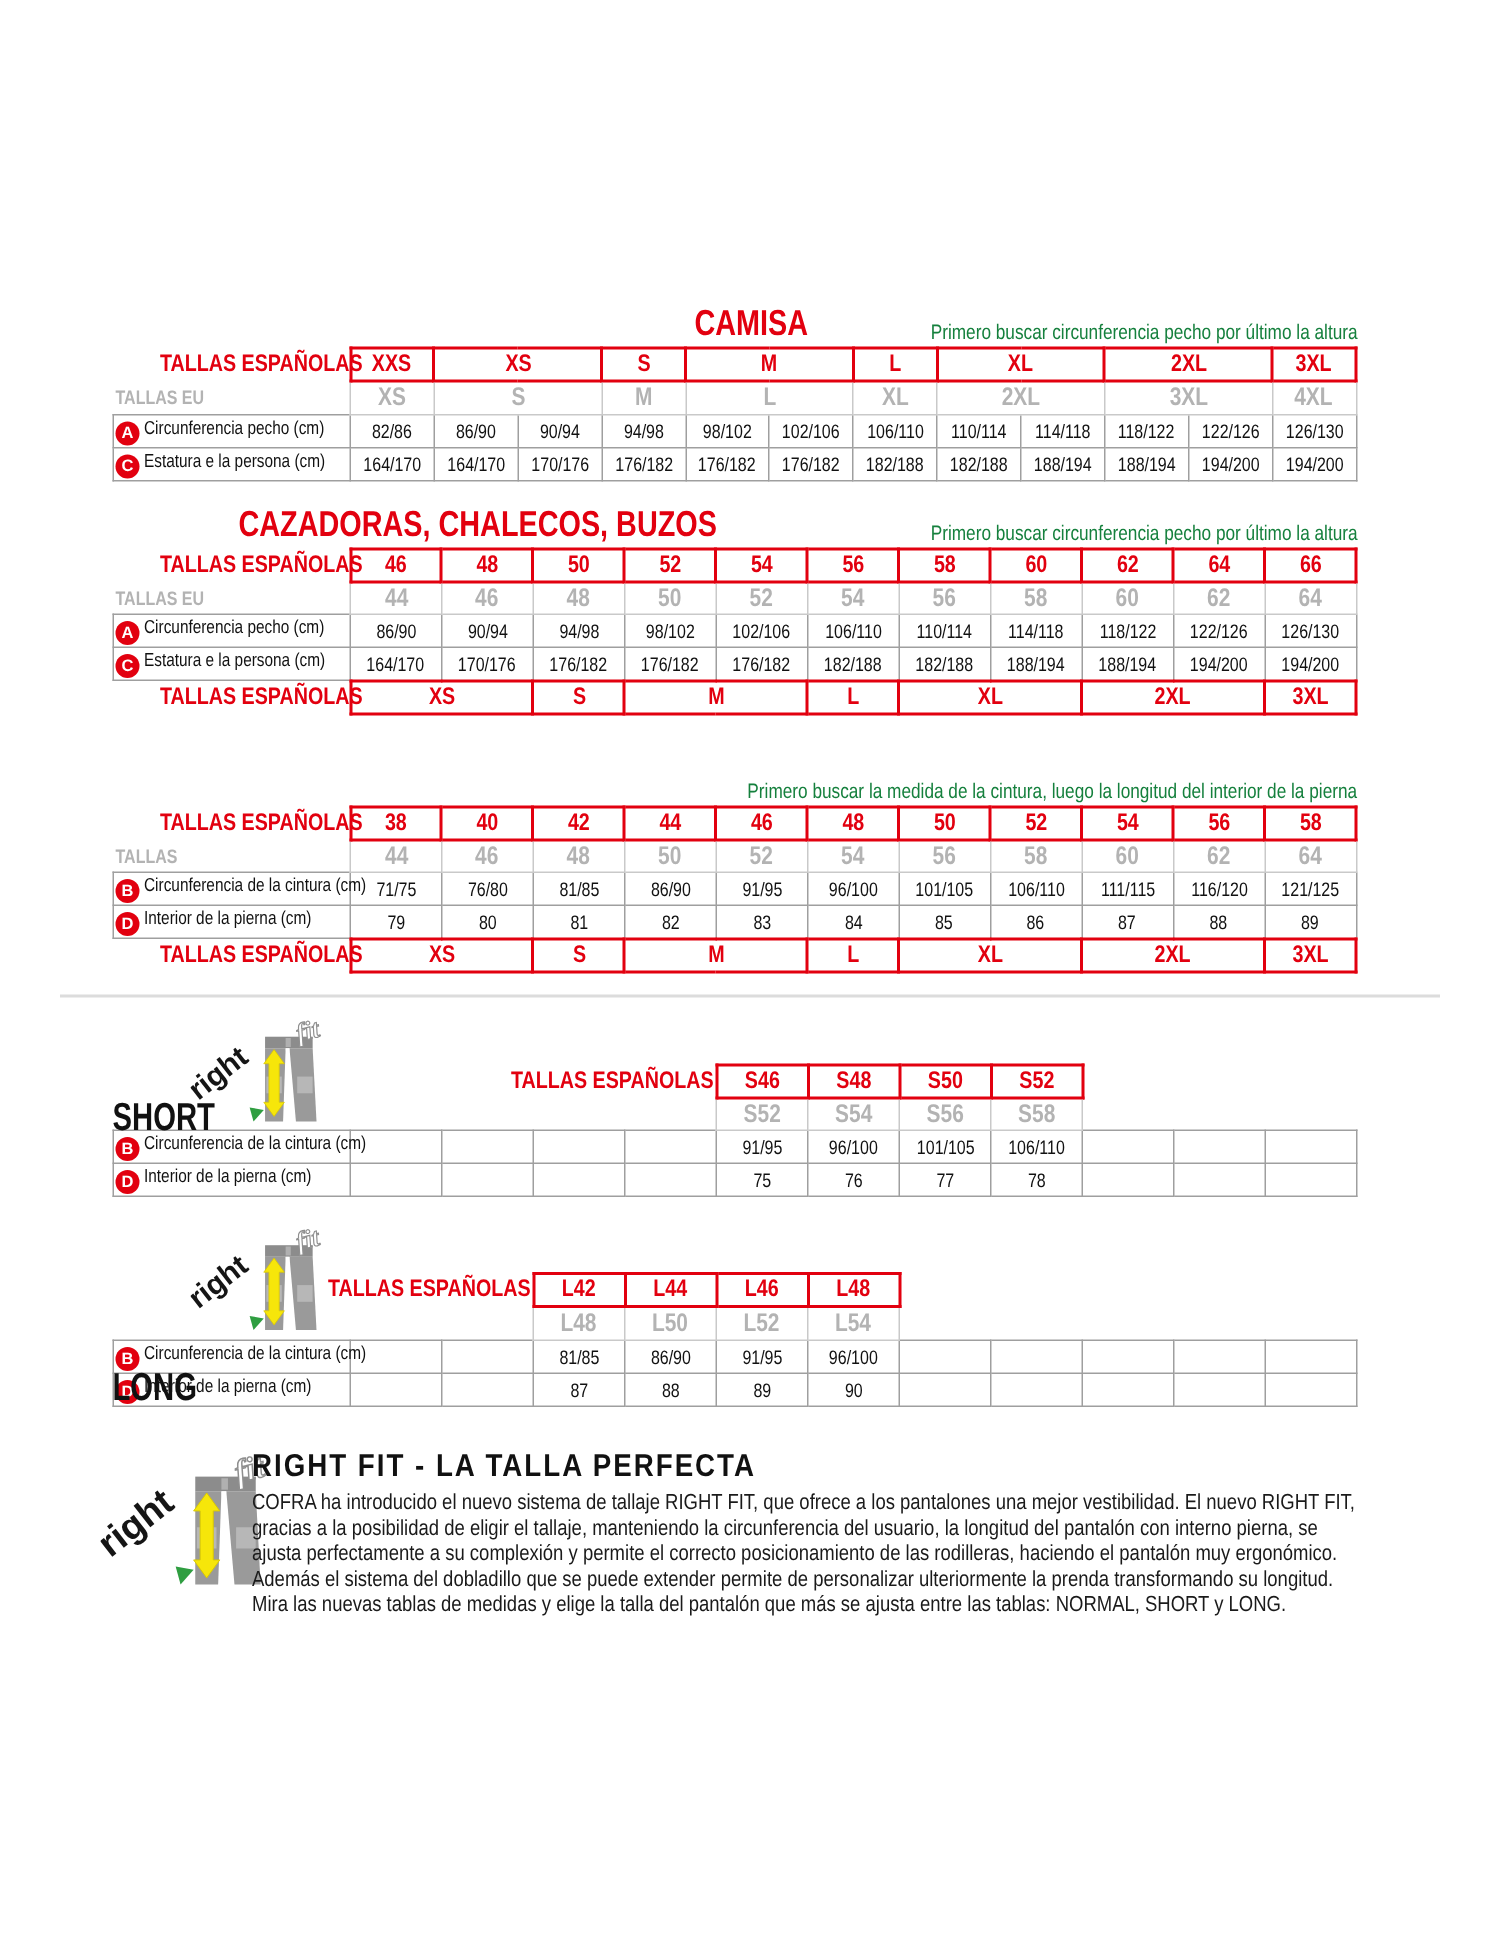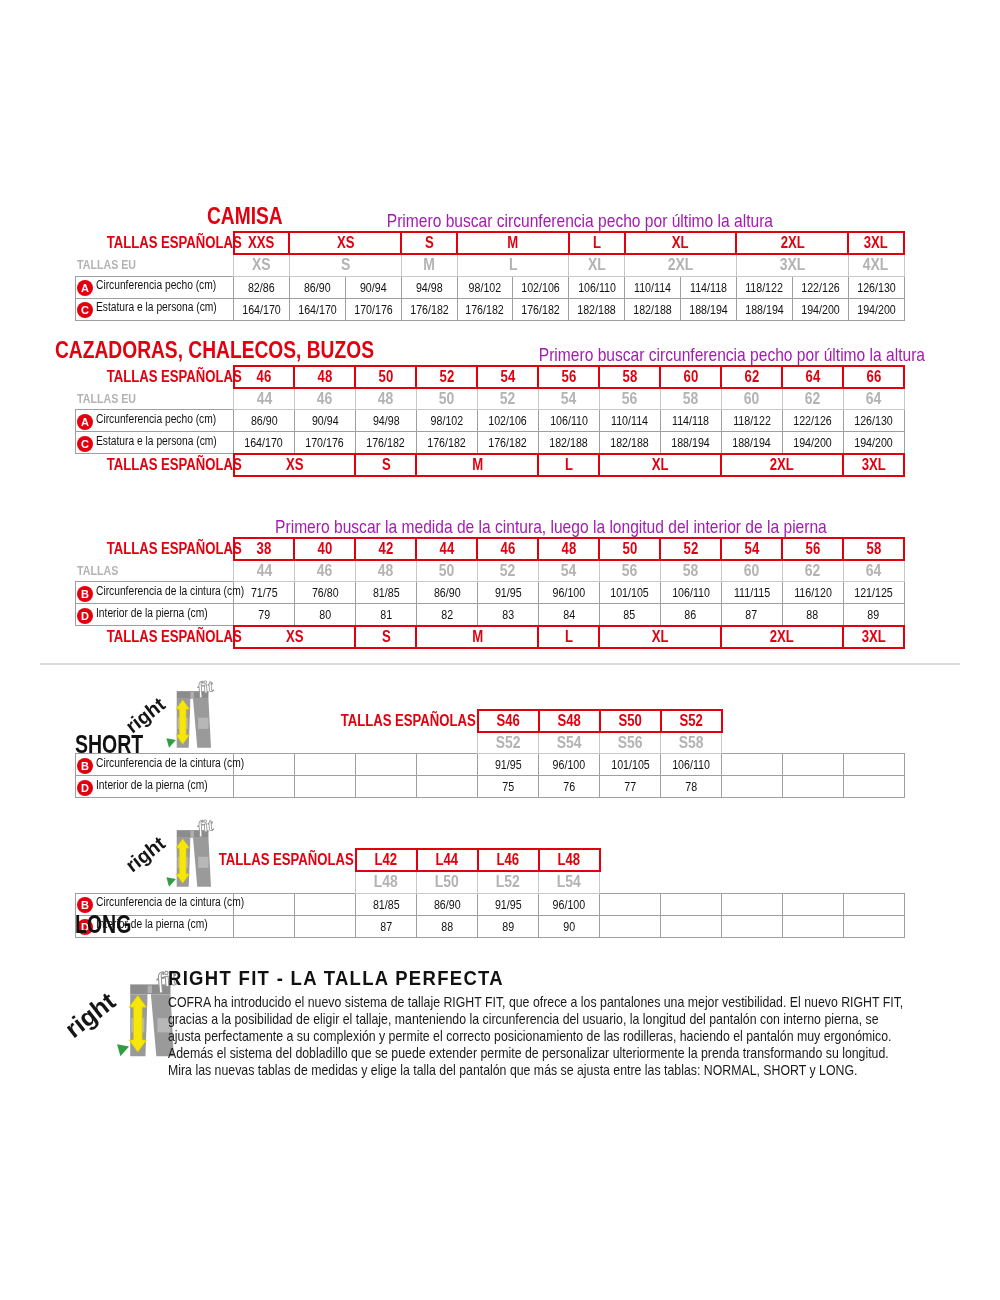--- a/index.html
+++ b/index.html
@@ -12,24 +12,24 @@
   html,body{margin:0;padding:0;background:#fff;}
   body{width:1000px;height:1300px;font-family:"Liberation Sans",sans-serif;color:#111;overflow:hidden;}
   .page{padding:0 95px 0 75px;}
 
   
   .sx{display:inline-block;white-space:nowrap;transform:scaleX(0.82);}
   .sx-l{transform-origin:0 50%;}
   .sx-r{transform-origin:100% 50%;}
   .sx-c{transform-origin:50% 50%;}
 
-  .block-head{display:flex;justify-content:center;align-items:flex-end;margin-bottom:2px;}
+  .block-head{display:flex;justify-content:flex-end;align-items:flex-end;margin-bottom:2px;}
   .sec-title{margin:0;color:var(--red);font-size:24px;font-weight:bold;line-height:26px;}
   .sec-title .sx{transform:scaleX(0.8);transform-origin:0 100%;}
-  .note{font-size:19px;color:#a21caf;line-height:16px;}
+  .note{font-size:14px;color:#15803d;line-height:16px;}
 
   table.size-table{border-collapse:collapse;table-layout:fixed;width:100%;}
   table.size-table td{height:22px;padding:0 1px;vertical-align:middle;}
   col.c-label{width:158px;}
 
   td.red-cell{border:2px solid var(--red);color:var(--red);font-weight:bold;font-size:16px;text-align:center;}
   td.gray-cell{border:1px solid var(--lightgrid);color:var(--graytxt);font-weight:bold;font-size:17px;text-align:center;}
   td.data-cell{border:1px solid var(--grid);font-size:13px;text-align:center;color:#111;}
   td.row-label{border:1px solid var(--grid);font-size:12.5px;text-align:left;padding-left:3px;white-space:nowrap;}
   td.label-cell{border:none;text-align:right;padding-right:6px;}

